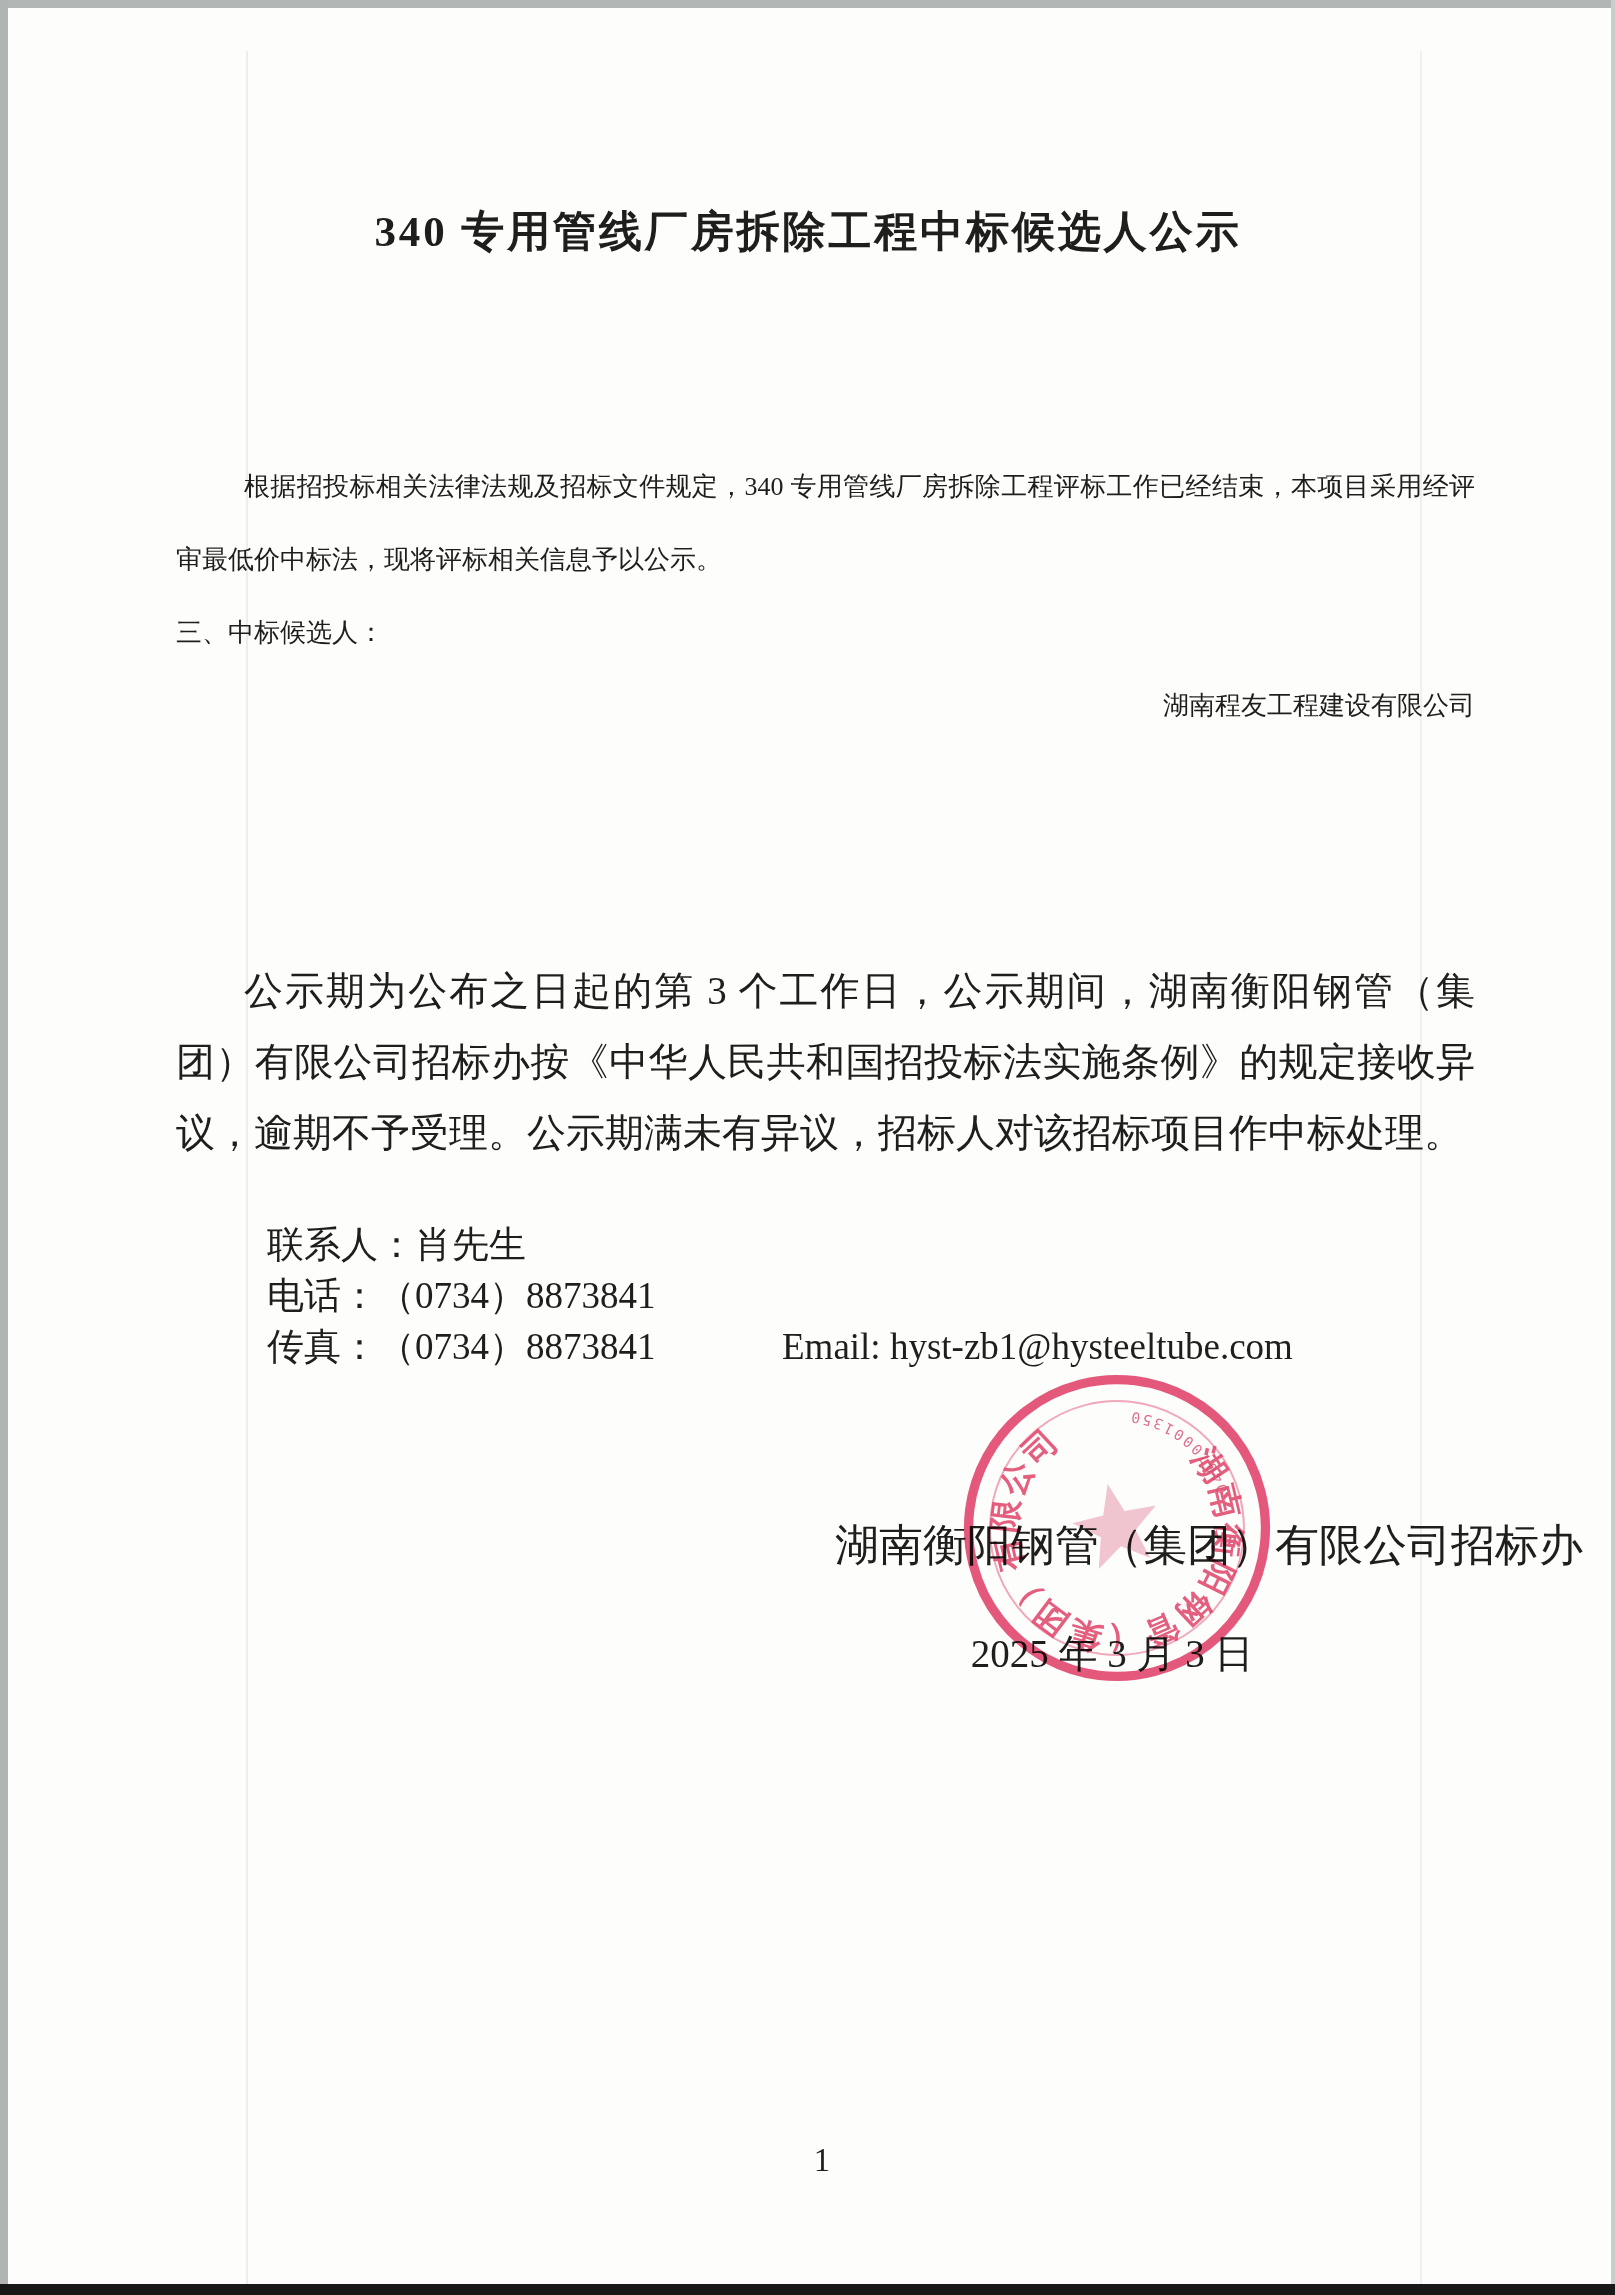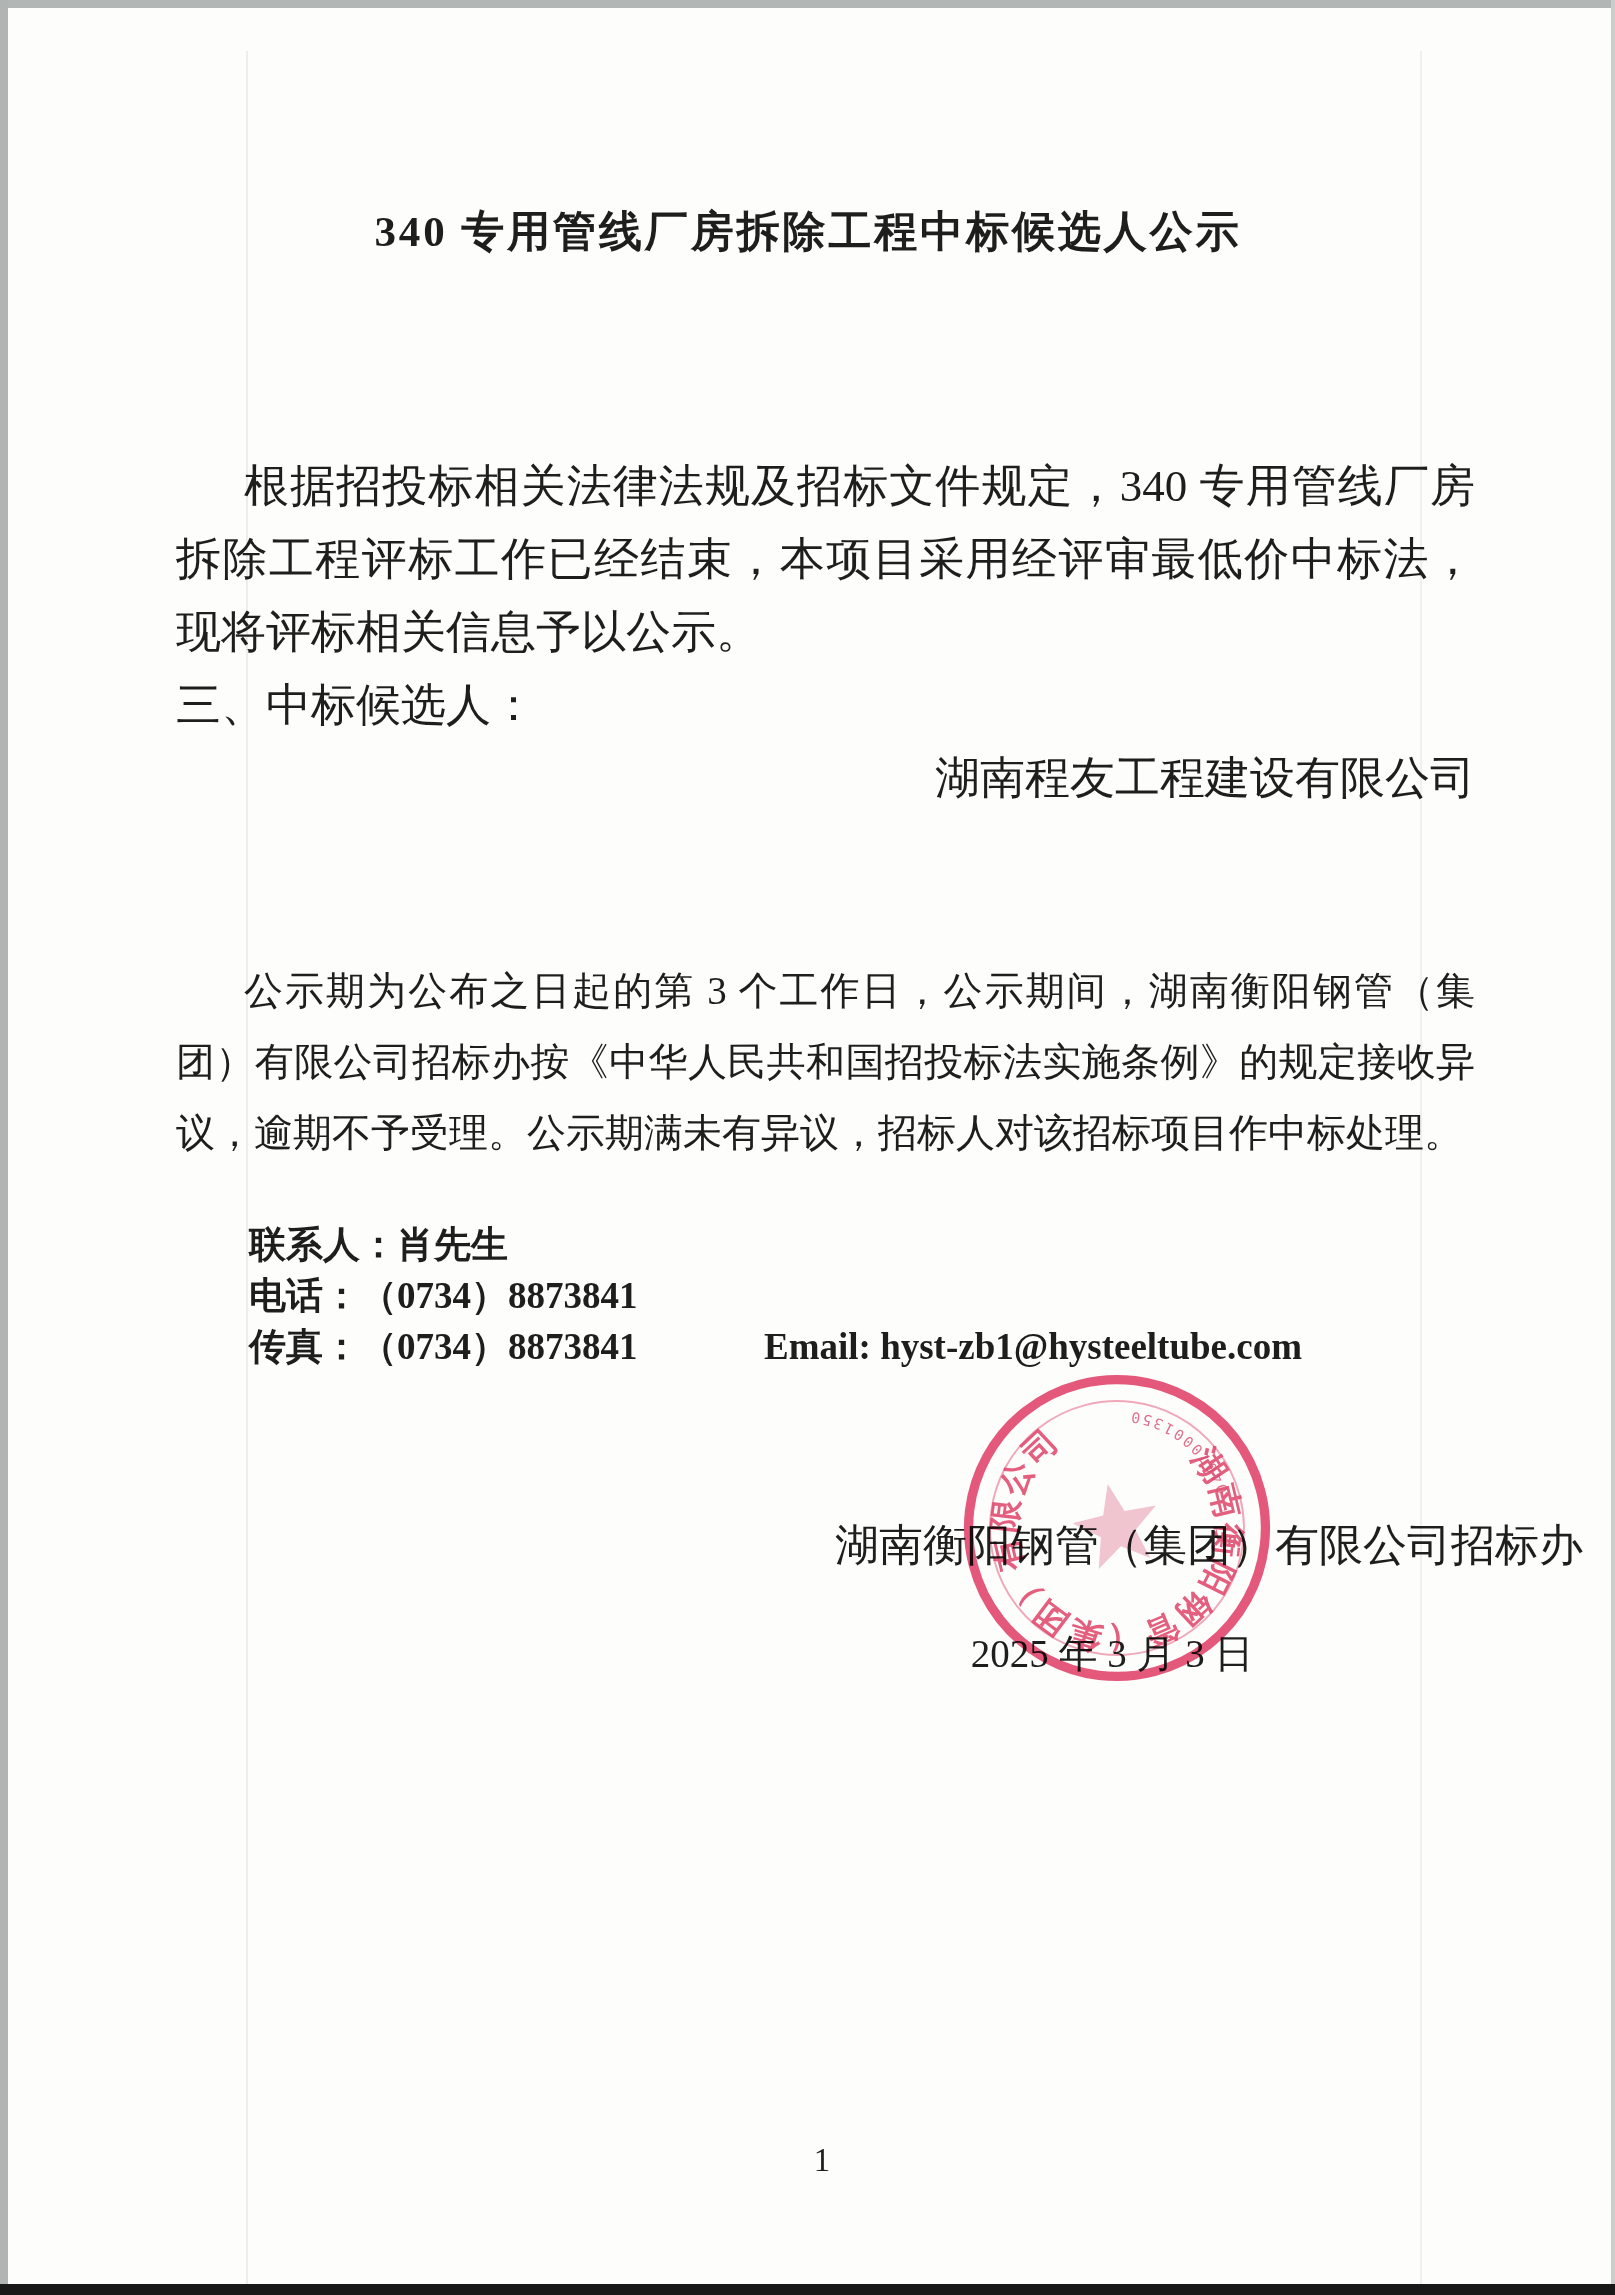--- a/index.html
+++ b/index.html
@@ -22,33 +22,33 @@
 
   .title{
     top:204px;left:0;right:0;
     text-align:center;
     font-size:43px;font-weight:bold;
     letter-spacing:2.9px;
     line-height:55px;
   }
   .block-main{
     top:450px;left:176px;width:1299px;
-    font-size:45px;line-height:73px;
+    font-size:26px;line-height:73px;
   }
   .p1{text-align:justify;text-indent:68px;margin:0;}
   .item{white-space:nowrap;}
   .candidate{padding-left:105px;white-space:nowrap;text-align:right;}
   .p2{
     top:955px;left:176px;width:1299px;
     font-size:39px;line-height:71px;
     text-align:justify;text-indent:68px;margin:0;
   }
   .contact{
-    top:1219px;left:249px;
-    font-size:37px;line-height:51px;font-weight:bold;
+    top:1219px;left:267px;
+    font-size:37px;line-height:51px;
   }
   .contact .cline{white-space:nowrap;}
   .contact .fax-line{position:relative;}
   .contact .email{position:absolute;left:515px;top:0;white-space:nowrap;}
   .sig-org{
     top:1484px;left:1209px;transform:translateX(-50%);
     font-size:44px;line-height:43px;white-space:nowrap;margin-top:40px;
   }
   .sig-date{
     top:1632px;left:1112px;transform:translateX(-50%);

